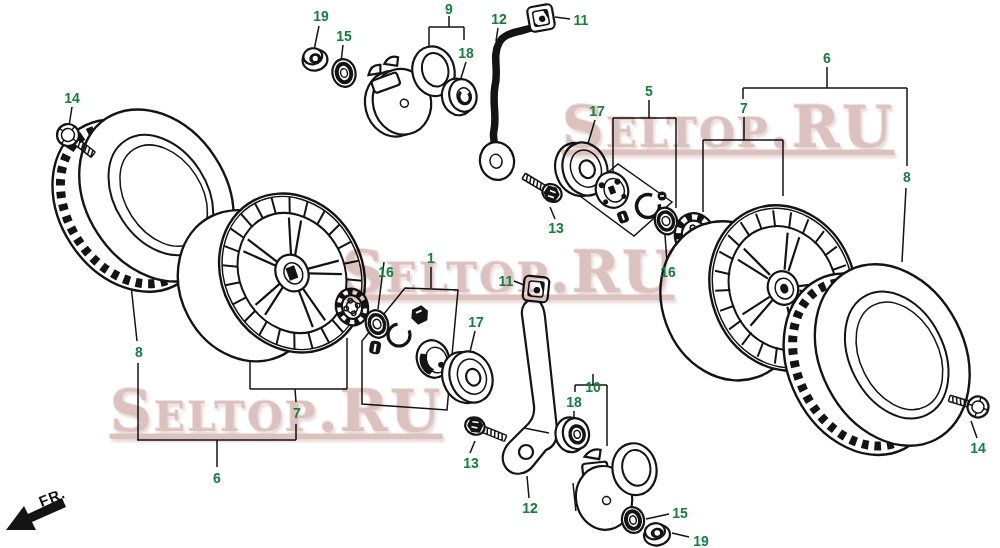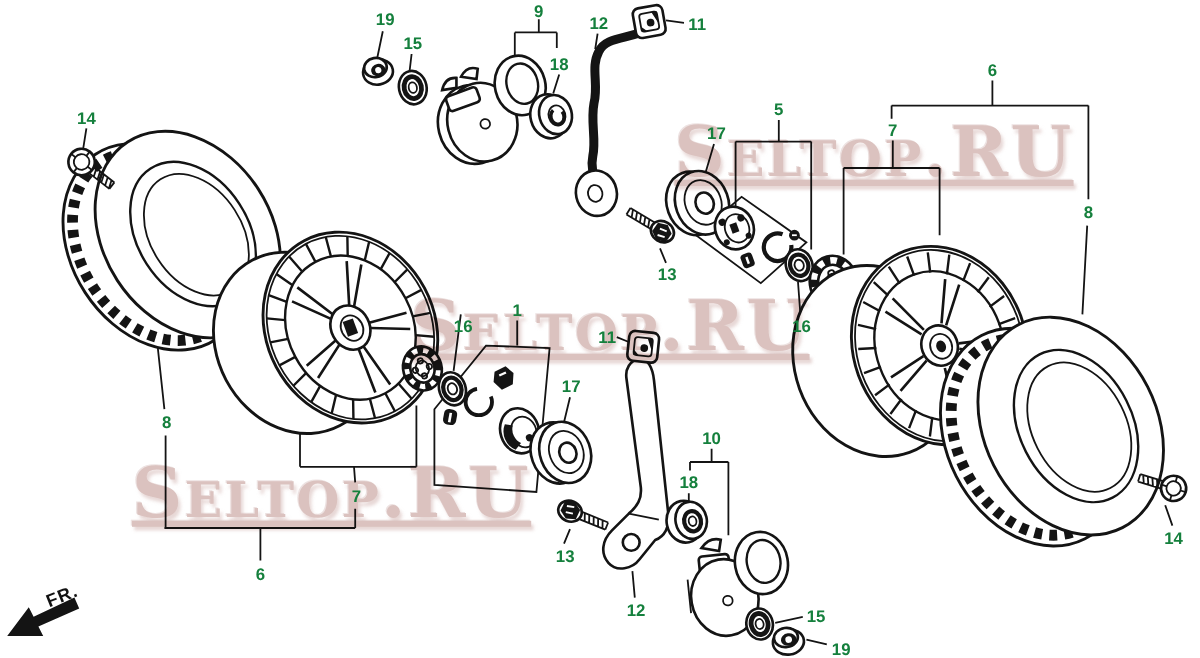--- a/index.html
+++ b/index.html
@@ -315,21 +315,21 @@
 <span class="lbl" style="left:668px;top:272px">16</span>
 <span class="lbl" style="left:386px;top:272px">16</span>
 <span class="lbl" style="left:431px;top:258px">1</span>
 <span class="lbl" style="left:506px;top:281px">11</span>
 <span class="lbl" style="left:476px;top:322px">17</span>
 <span class="lbl" style="left:139px;top:352px">8</span>
 <span class="lbl" style="left:297px;top:413px">7</span>
 <span class="lbl" style="left:217px;top:478px">6</span>
 <span class="lbl" style="left:471px;top:463px">13</span>
 <span class="lbl" style="left:530px;top:508px">12</span>
-<span class="lbl" style="left:593px;top:365px">10</span>
+<span class="lbl" style="left:593px;top:387px">10</span>
 <span class="lbl" style="left:574px;top:402px">18</span>
 <span class="lbl" style="left:680px;top:513px">15</span>
 <span class="lbl" style="left:701px;top:541px">19</span>
 <span class="lbl" style="left:978px;top:448px">14</span>
 
 <span class="fr" style="left:52px;top:497px">FR.</span>
 
 </div>
 
 </body></html>

